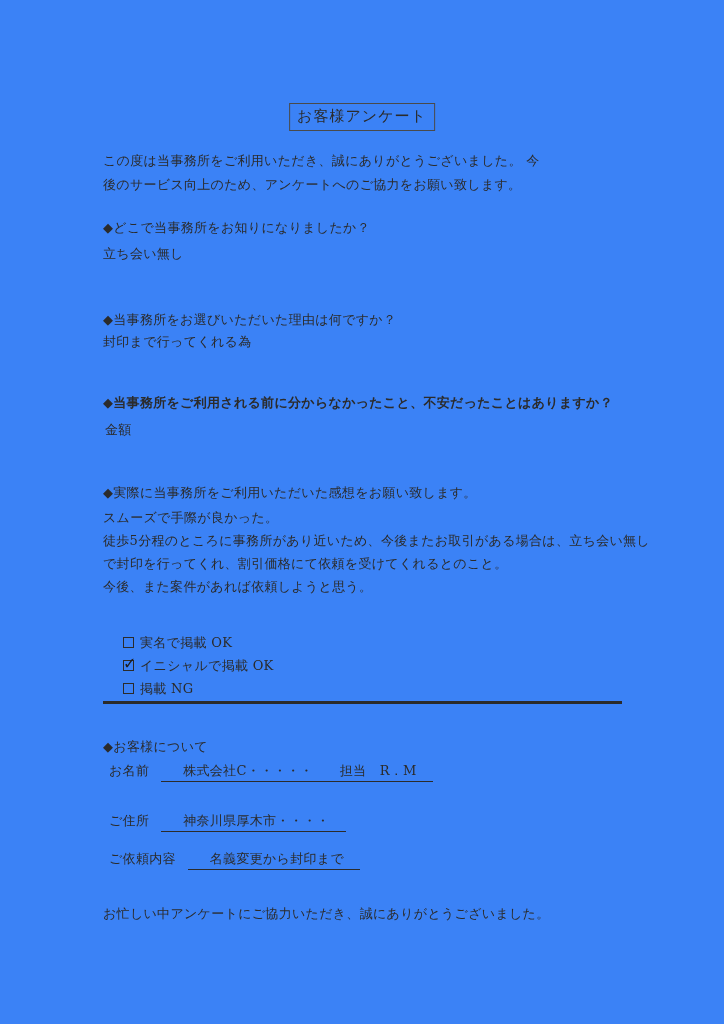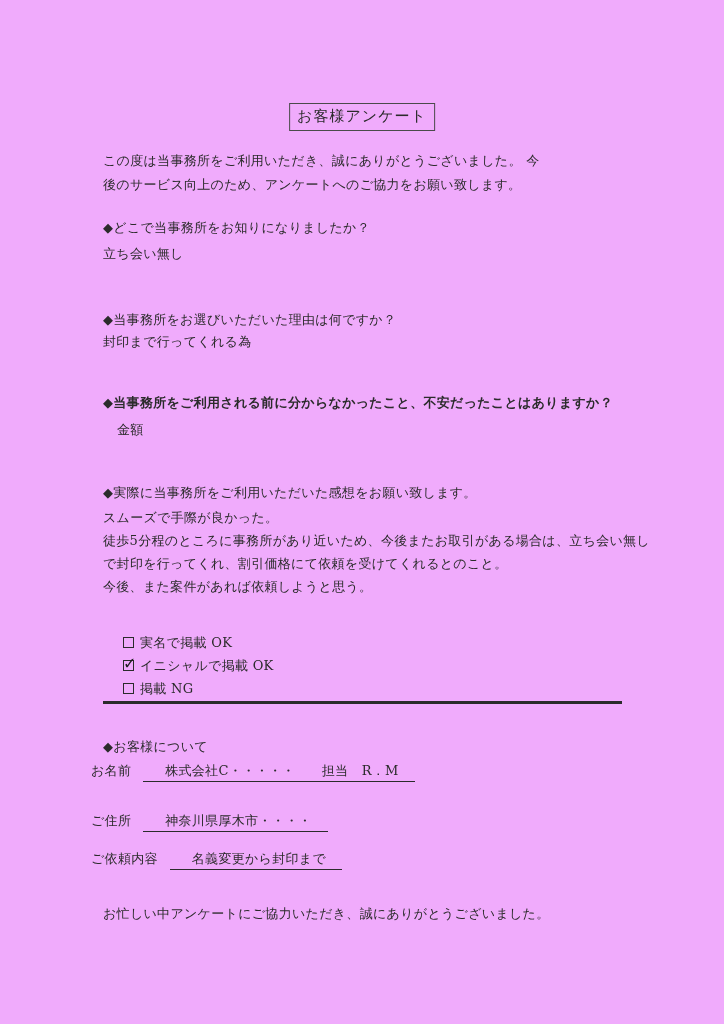--- a/index.html
+++ b/index.html
@@ -4,21 +4,21 @@
 <style>
   html, body {
     margin: 0;
     padding: 0;
     background: #ffffff;
   }
   .page {
     position: relative;
     width: 724px;
     height: 1024px;
-    background: #f0abfc;
+    background: #3b82f6;
     font-family: "DejaVu Serif", "Liberation Serif", serif;
     color: #2b2b2b;
     font-size: 13px;
     letter-spacing: 0.3px;
     overflow: hidden;
   }
   .abs { position: absolute; }
   .pre { white-space: pre-line; }
 
   .title-box {
@@ -40,21 +40,21 @@
   }
 
   .q-heading { white-space: nowrap; }
   .q-answer  { white-space: nowrap; }
 
   .q1-h { top: 219px; left: 103px; }
   .q1-a { top: 245px; left: 103px; }
   .q2-h { top: 311px; left: 103px; text-align: center; }
   .q2-a { top: 333px; left: 103px; }
   .q3-h { top: 394px; left: 103px; font-weight: bold; }
-  .q3-a { top: 421px; left: 117px; }
+  .q3-a { top: 421px; left: 105px; }
   .q4-h { top: 484px; left: 103px; }
   .q4-a { top: 506px; left: 103px; width: 560px; line-height: 23px; white-space: pre-line; }
   .q5-h { top: 610px; left: 103px; }
 
   .opt { left: 123px; white-space: nowrap; }
   .opt-0 { top: 634px; }
   .opt-1 { top: 657px; }
   .opt-2 { top: 680px; }
 
   .cb {
@@ -81,21 +81,21 @@
   .divider {
     top: 701px;
     left: 103px;
     width: 519px;
     height: 3px;
     background: #2b2b2b;
   }
 
   .cust-heading { top: 738px; left: 103px; white-space: nowrap; text-align: right; }
 
-  .field-row { left: 91px; white-space: nowrap; }
+  .field-row { left: 109px; white-space: nowrap; }
   .field-0 { top: 762px; }
   .field-1 { top: 812px; }
   .field-2 { top: 850px; }
   .field-label { display: inline-block; }
   .field-value {
     display: inline-block;
     border-bottom: 1px solid #2b2b2b;
     padding: 0 16px 1px 22px;
     margin-left: 12px;
   }

